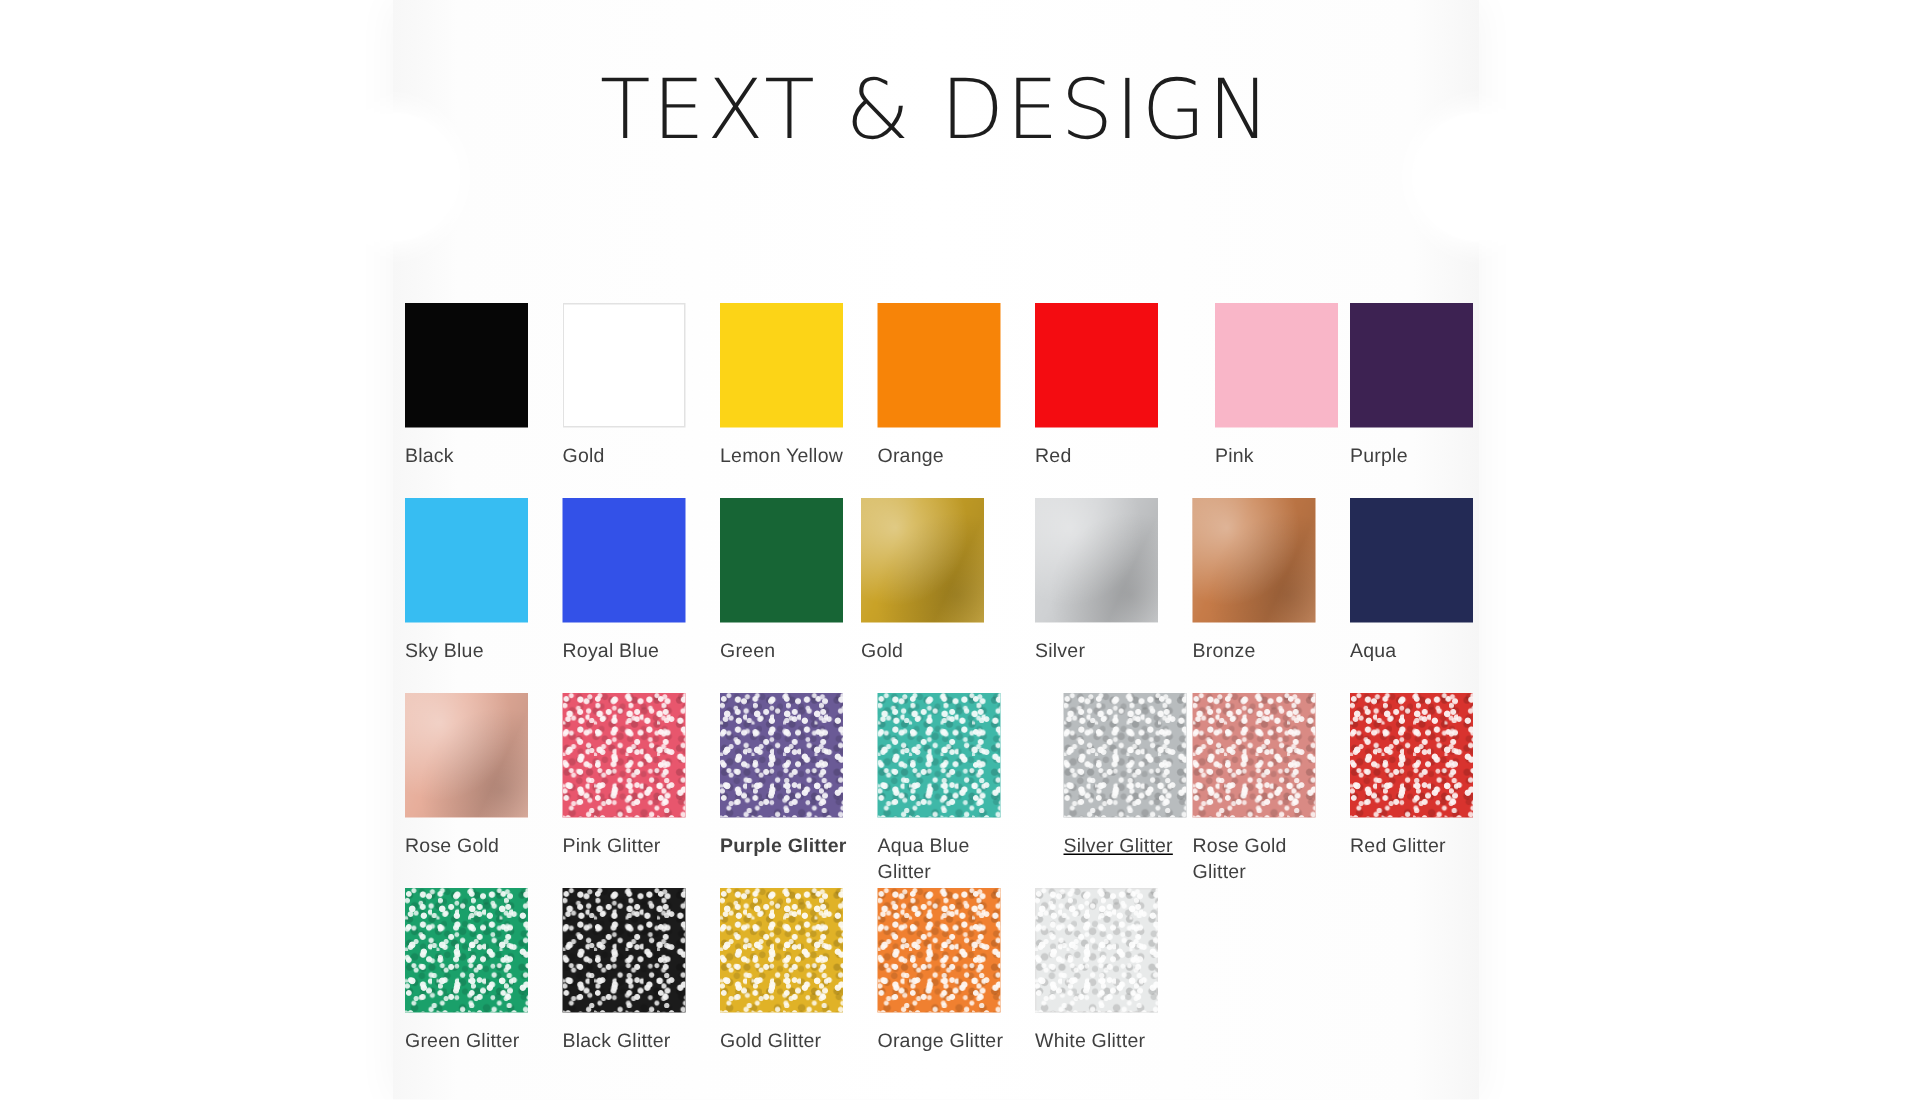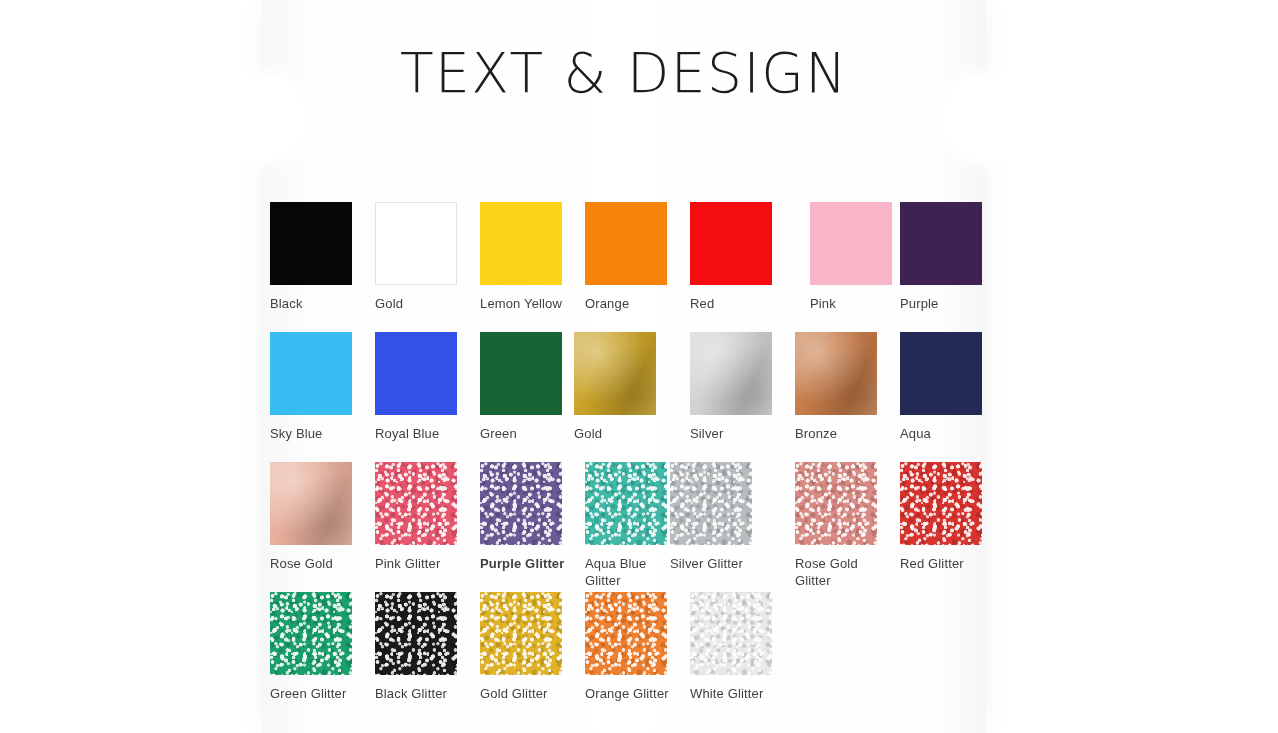--- a/index.html
+++ b/index.html
@@ -248,21 +248,21 @@
             <div class="label">Pink Glitter</div>
           </div>
           <div class="cell" style="left: 210px; font-weight: bold;">
             <div class="swatch glitter" title="Purple Glitter" style="background: rgb(106, 90, 150);"></div>
             <div class="label">Purple Glitter</div>
           </div>
           <div class="cell" style="left: 315px;">
             <div class="swatch glitter" title="Aqua Blue Glitter" style="background: rgb(63, 184, 168);"></div>
             <div class="label">Aqua Blue Glitter</div>
           </div>
-          <div class="cell" style="left: 400px;">
+          <div class="cell" style="left: 439px; text-decoration: underline;">
             <div class="swatch glitter" title="Silver Glitter" style="background: rgb(184, 188, 190);"></div>
             <div class="label">Silver Glitter</div>
           </div>
           <div class="cell" style="left: 525px;">
             <div class="swatch glitter" title="Rose Gold Glitter" style="background: rgb(217, 138, 132);"></div>
             <div class="label">Rose Gold Glitter</div>
           </div>
           <div class="cell" style="left: 630px;">
             <div class="swatch glitter" title="Red Glitter" style="background: rgb(216, 51, 46);"></div>
             <div class="label">Red Glitter</div>

